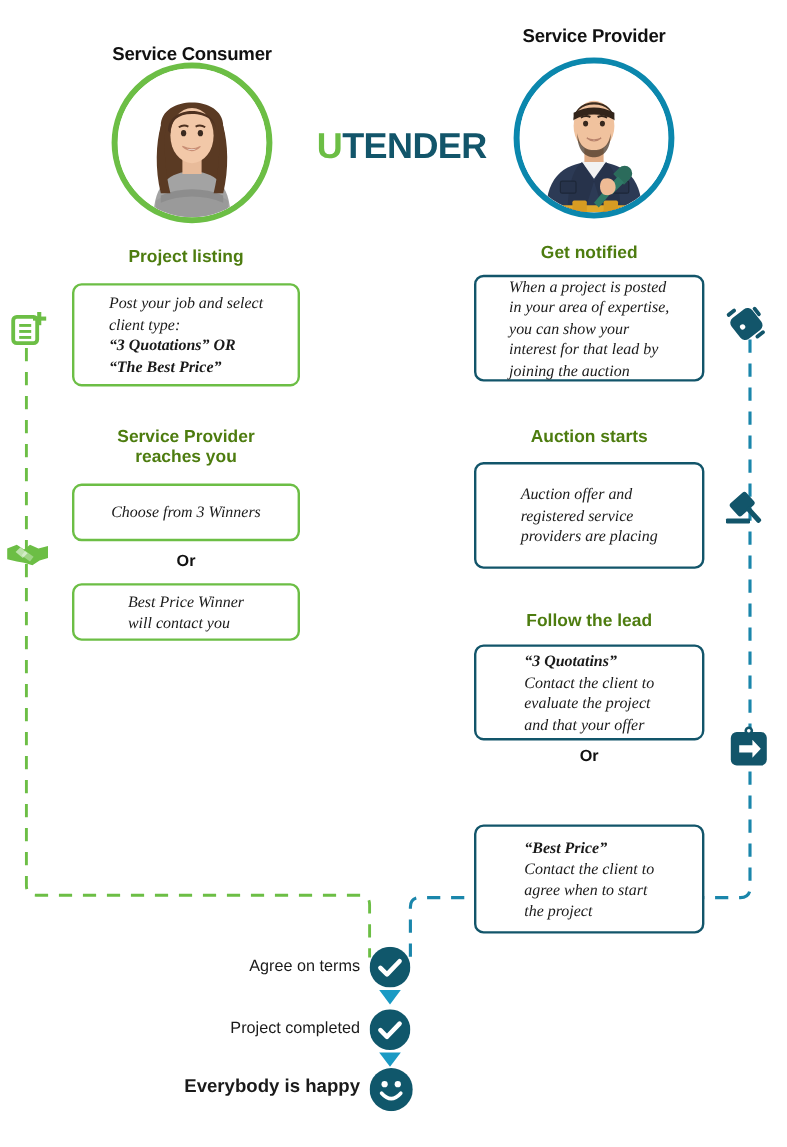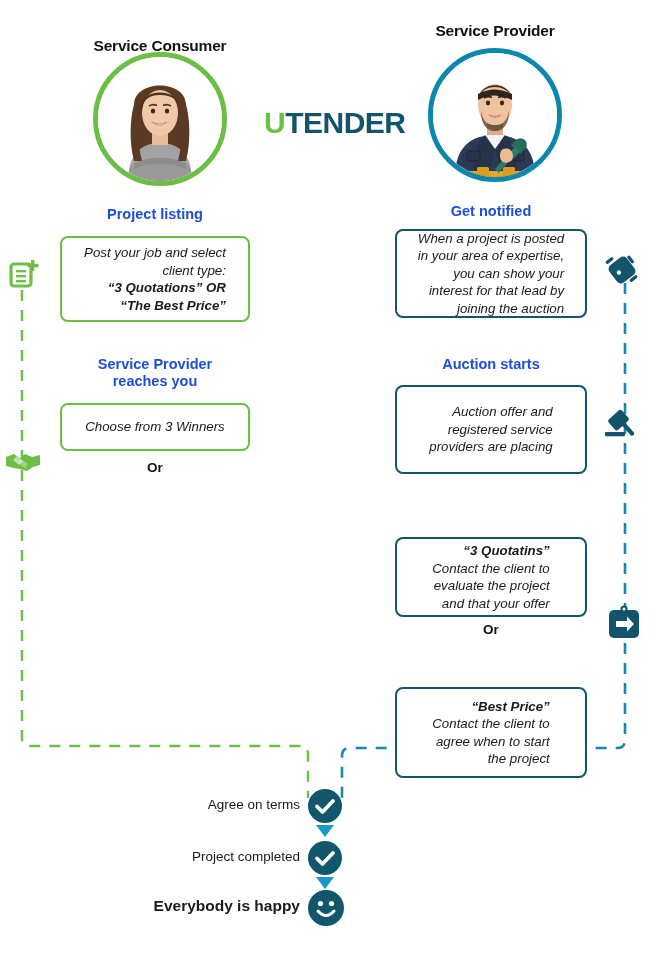--- a/index.html
+++ b/index.html
@@ -71,38 +71,39 @@
   .brand .u { color: #6cbe45; }
   .brand .tender { color: #12556a; }
 
   
   .step-title {
     position: absolute;
     text-align: center;
     font-weight: bold;
     font-size: 14.5px;
     line-height: 17px;
-    color: #1d4ed8;
+    color: #4d7c0f;
   }
 
   
   .box {
     position: absolute;
     box-sizing: border-box;
     border-radius: 8px;
     background: #ffffff;
     display: flex;
     align-items: center;
     justify-content: center;
-    text-align: right;
+    text-align: left;
     font-style: italic;
     font-size: 13.3px;
     line-height: 17.5px;
     color: #1a1a1a;
     padding: 4px 8px;
+    font-family: Liberation Serif, serif;
   }
   .box.green { border: 2px solid #6cbe45; }
   .box.blue  { border: 2px solid #12556a; }
   .box b { font-style: italic; font-weight: bold; }
 
   .or-label {
     position: absolute;
     text-align: center;
     font-weight: bold;
     font-size: 13.5px;
@@ -231,20 +232,26 @@
 reaches you</div>
 
   <div class="box green" style="left:60px; top:403px; width:190px; height:48px;">
     <div>
       <span>Choose from 3 Winners</span>
     </div>
   </div>
 
   <div class="or-label" style="left:60px; top:460px; width:190px;">Or</div>
 
+  <div class="box green" style="left:60px; top:486px; width:190px; height:48px;">
+    <div>
+      <span>Best Price Winner</span><br>
+      <span>will contact you</span>
+    </div>
+  </div>
 
   <div class="side-icon" style="left:8px; top:258px;">
     <svg width="34" height="34" viewBox="0 0 34 34" xmlns="http://www.w3.org/2000/svg">
       <rect x="3" y="6" width="20" height="22" rx="3" fill="none" stroke="#6cbe45" stroke-width="3.2"></rect>
       <rect x="8" y="12" width="10" height="2.4" fill="#6cbe45"></rect>
       <rect x="8" y="17" width="10" height="2.4" fill="#6cbe45"></rect>
       <rect x="8" y="22" width="10" height="2.4" fill="#6cbe45"></rect>
       <rect x="23" y="2" width="3.4" height="11" fill="#6cbe45"></rect>
       <rect x="19.5" y="5.8" width="11" height="3.4" fill="#6cbe45"></rect>
     </svg>
@@ -273,20 +280,21 @@
   <div class="step-title" style="left:391px; top:356px; width:200px;">Auction starts</div>
 
   <div class="box blue" style="left:395px; top:385px; width:192px; height:89px;">
     <div>
       <span>Auction offer and</span><br>
       <span>registered service</span><br>
       <span>providers are placing</span>
     </div>
   </div>
 
+  <div class="step-title" style="left:391px; top:510px; width:200px;">Follow the lead</div>
 
   <div class="box blue" style="left:395px; top:537px; width:192px; height:80px;">
     <div>
       <b>“3 Quotatins”</b><br>
       <span>Contact the client to</span><br>
       <span>evaluate the project</span><br>
       <span>and that your offer</span>
     </div>
   </div>
 

